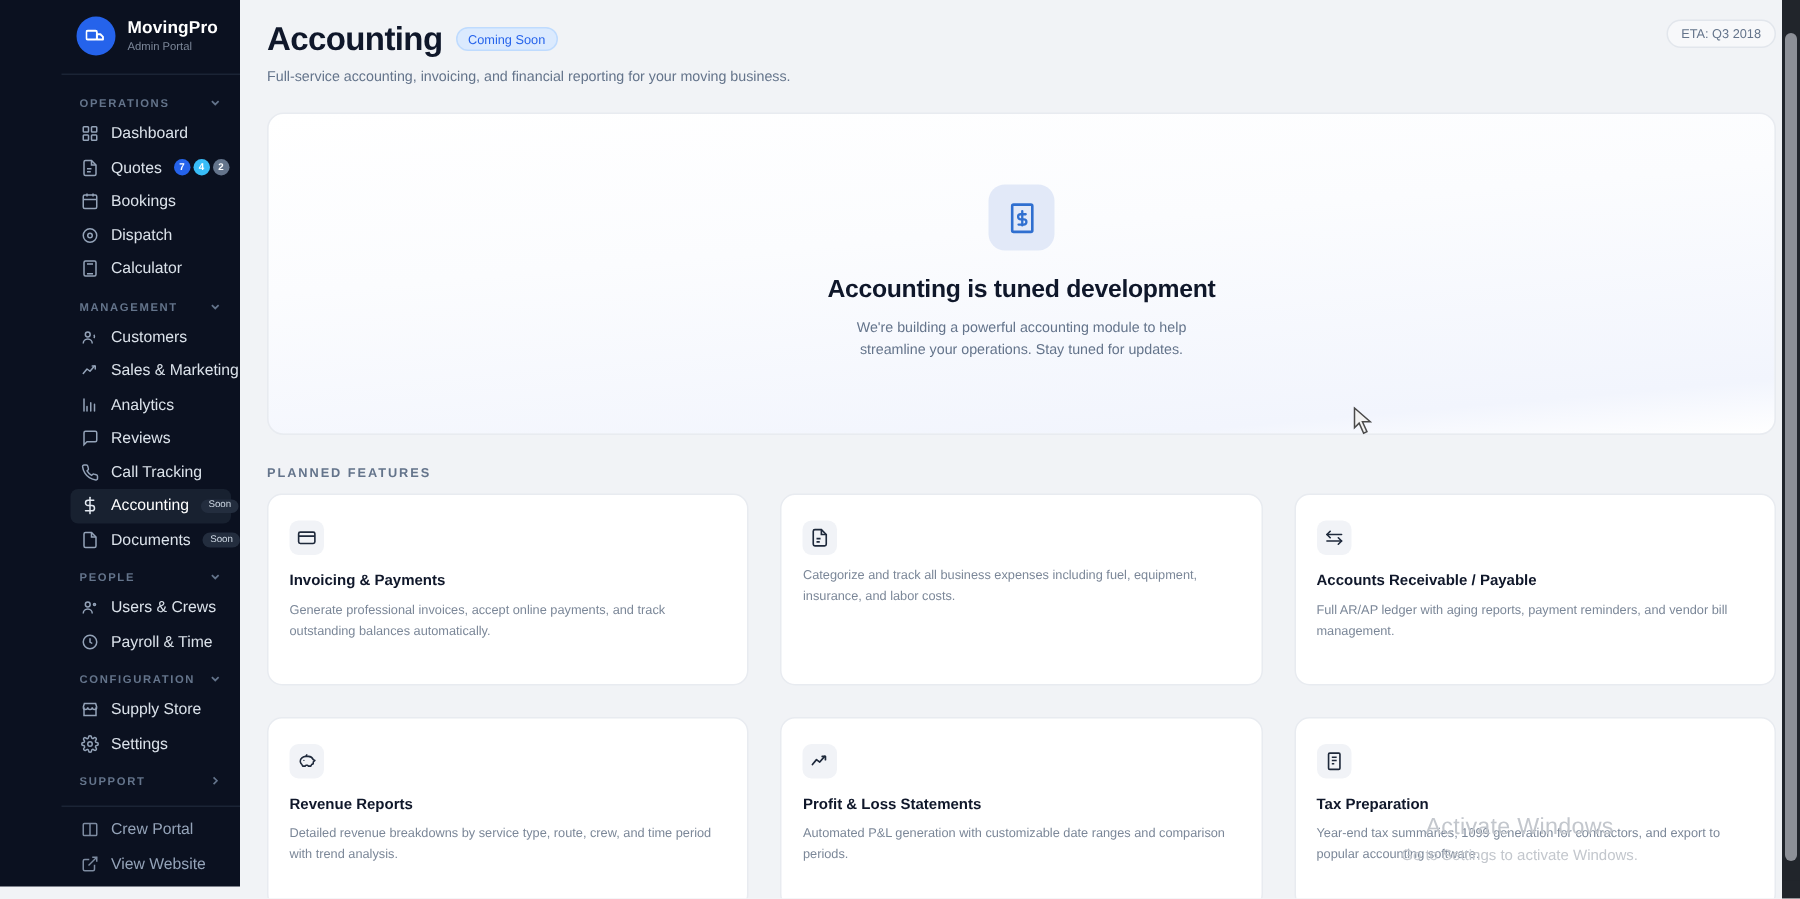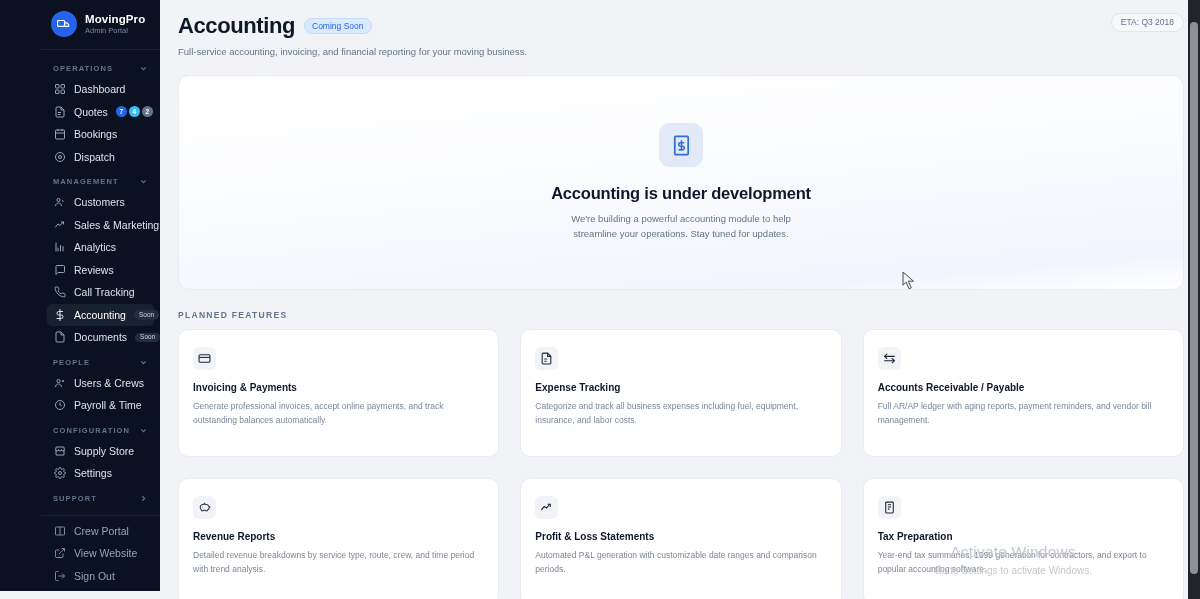--- a/index.html
+++ b/index.html
@@ -211,20 +211,29 @@
       </div>
       <div class="nav-item">
         <span class="nav-ico">
             <svg width="12" height="12" viewBox="0 0 24 24" fill="none" stroke="currentColor" stroke-width="2">
               <circle cx="12" cy="12" r="9"></circle>
               <circle cx="12" cy="12" r="3"></circle>
             </svg>
           </span>
         <span class="nav-label">Dispatch</span>
       </div>
+      <div class="nav-item">
+        <span class="nav-ico">
+            <svg width="12" height="12" viewBox="0 0 24 24" fill="none" stroke="currentColor" stroke-width="2">
+              <rect x="4" y="2" width="16" height="20" rx="2"></rect>
+              <path d="M8 6h8M8 11h.01M12 11h.01M16 11h.01M8 15h.01M12 15h.01M16 15h.01M8 19h8"></path>
+            </svg>
+          </span>
+        <span class="nav-label">Calculator</span>
+      </div>
 
       <div class="nav-section">
         <span class="nav-section-label">MANAGEMENT</span>
         <span class="chev">
             <svg width="9" height="9" viewBox="0 0 24 24" fill="none" stroke="currentColor" stroke-width="3">
               <path d="M6 9l6 6 6-6"></path>
             </svg>
           </span>
       </div>
       <div class="nav-item">
@@ -405,21 +414,21 @@
     </div>
 
     <section class="hero">
       <div class="hero-ico">
         <svg width="23" height="23" viewBox="0 0 24 24" fill="none" stroke="#2f6fd0" stroke-width="1.8" stroke-linecap="round" stroke-linejoin="round">
           <rect x="5" y="2.5" width="14" height="19" rx="1"></rect>
           <path d="M12 7v10" stroke-width="1.6"></path>
           <path d="M14.4 9.2H10.9a1.8 1.8 0 0 0 0 3.6h2.2a1.8 1.8 0 0 1 0 3.6H9.4" stroke-width="1.6"></path>
         </svg>
       </div>
-      <div class="hero-title">Accounting is under development</div>
+      <div class="hero-title">Accounting is tuned development</div>
       <div class="hero-desc">We're building a powerful accounting module to help streamline your operations. Stay tuned for updates.</div>
     </section>
 
     <div class="features-label">PLANNED FEATURES</div>
 
     <div class="grid">
 
       <div class="card">
         <div class="card-ico">
           <svg width="13" height="13" viewBox="0 0 24 24" fill="none" stroke="currentColor" stroke-width="2">
@@ -432,21 +441,20 @@
       </div>
 
       <div class="card">
         <div class="card-ico">
           <svg width="13" height="13" viewBox="0 0 24 24" fill="none" stroke="currentColor" stroke-width="2">
               <path d="M14 2H6a2 2 0 0 0-2 2v16a2 2 0 0 0 2 2h12a2 2 0 0 0 2-2V8z"></path>
               <path d="M14 2v6h6"></path>
               <path d="M8 13h5M8 17h4"></path>
             </svg>
         </div>
-        <div class="card-title">Expense Tracking</div>
         <div class="card-desc">Categorize and track all business expenses including fuel, equipment, insurance, and labor costs.</div>
       </div>
 
       <div class="card">
         <div class="card-ico">
           <svg width="13" height="13" viewBox="0 0 24 24" fill="none" stroke="currentColor" stroke-width="2" stroke-linecap="round" stroke-linejoin="round">
               <path d="M21 8H3"></path>
               <path d="M7 4L3 8l4 4"></path>
               <path d="M3 16h18"></path>
               <path d="M17 12l4 4-4 4"></path>

